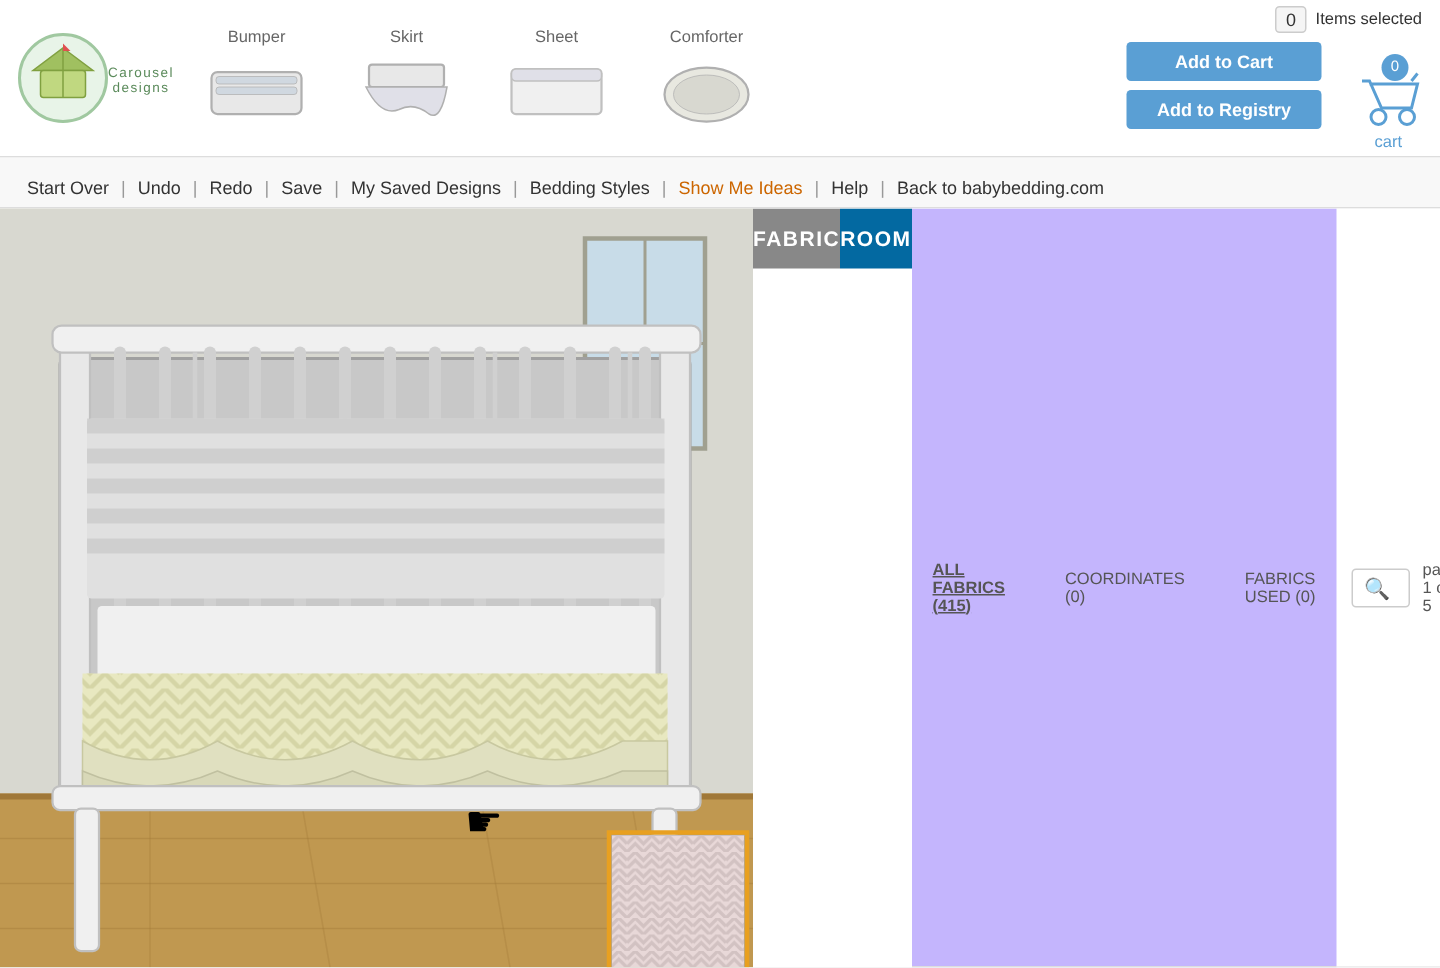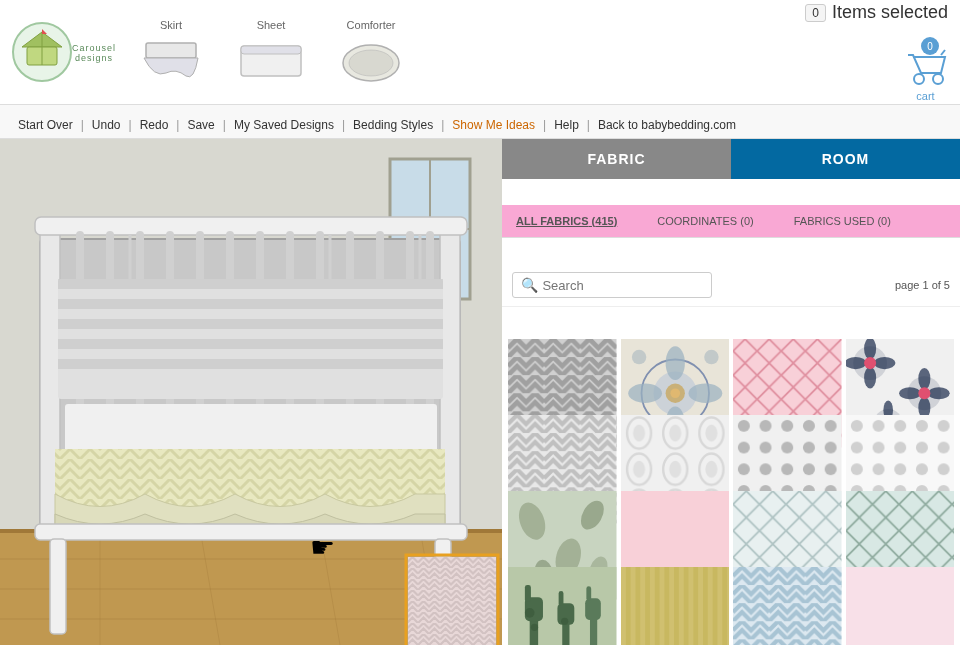--- a/index.html
+++ b/index.html
@@ -83,21 +83,21 @@
     }
     #items-count-badge {
       background: #f5f5f5;
       border: 1px solid #ccc;
       border-radius: 3px;
       padding: 1px 6px;
       font-size: 12px;
       color: #333;
     }
     #items-selected-text {
-      font-size: 18px;
+      font-size: 11px;
       color: #333;
       text-align: center;
     }
     .cart-btn {
       padding: 6px 14px;
       font-size: 12px;
       font-weight: bold;
       border: none;
       border-radius: 3px;
       cursor: pointer;
@@ -172,23 +172,22 @@
       background: #e8e8e0;
       position: relative;
       overflow: hidden;
     }
 
     
     #fabric-panel {
       flex: 1;
       background: white;
       display: flex;
-      flex-direction: column;
+      flex-direction: row;
       overflow: hidden;
-      gap: 26px;
     }
     #fabric-room-tabs {
       display: flex;
       height: 40px;
     }
     #tab-fabric {
       flex: 1;
       background: #888;
       color: white;
       display: flex;
@@ -210,21 +209,21 @@
       font-weight: bold;
       letter-spacing: 1px;
       cursor: pointer;
     }
     #fabric-sub-tabs {
       display: flex;
       align-items: center;
       padding: 8px 10px;
       gap: 10px;
       border-bottom: 1px solid #ddd;
-      background: #f9a8d4;
+      background: #c4b5fd;
     }
     .sub-tab {
       font-size: 11px;
       color: #555;
       cursor: pointer;
       padding: 2px 4px;
     }
     .sub-tab.active {
       text-decoration: underline;
       font-weight: bold;
@@ -298,20 +297,30 @@
         <polygon points="25,2 30,7 25,7" fill="#e05050"></polygon>
       </svg>
     </div>
     <div id="logo-text" style="font-size:9px;color:#5a8a5a;text-align:center;letter-spacing:1px;white-space:pre-line;">Carousel
 designs</div>
   </div>
 
 
   <div id="product-icons">
     <div class="product-item">
+      <span class="product-label">Bumper</span>
+      <div class="product-img">
+        <svg width="70" height="45" viewBox="0 0 70 45">
+          <rect x="5" y="10" width="60" height="28" rx="4" fill="#e8e8e8" stroke="#b0b0b0" stroke-width="1.5"></rect>
+          <rect x="8" y="13" width="54" height="5" rx="2" fill="#d0d8e0" stroke="#b0b0b0" stroke-width="0.5"></rect>
+          <rect x="8" y="20" width="54" height="5" rx="2" fill="#d0d8e0" stroke="#b0b0b0" stroke-width="0.5"></rect>
+        </svg>
+      </div>
+    </div>
+    <div class="product-item">
       <span class="product-label">Skirt</span>
       <div class="product-img">
         <svg width="70" height="45" viewBox="0 0 70 45">
           <rect x="10" y="5" width="50" height="15" rx="2" fill="#e8e8e8" stroke="#b0b0b0" stroke-width="1.5"></rect>
           <path d="M8,20 Q18,40 30,35 Q40,30 50,38 Q58,43 62,20 Z" fill="#e0e0e8" stroke="#b0b0b0" stroke-width="1"></path>
         </svg>
       </div>
     </div>
     <div class="product-item">
       <span class="product-label">Sheet</span>
@@ -332,20 +341,24 @@
       </div>
     </div>
   </div>
 
   <div id="cart-area">
     <div id="items-selected-row">
       <span id="items-count-badge">0</span>
       <span id="items-selected-text">Items selected</span>
     </div>
     <div style="display:flex;gap:8px;align-items:flex-start;">
+      <div style="display:flex;flex-direction:column;gap:6px;">
+        <button id="add-to-cart-btn" class="cart-btn">Add to Cart</button>
+        <button id="add-to-registry-btn" class="cart-btn">Add to Registry</button>
+      </div>
       <div id="cart-icon-area">
         <div style="position:relative;">
           <div id="cart-badge">0</div>
           <svg width="45" height="38" viewBox="0 0 45 38">
 
             <circle cx="16" cy="32" r="5" fill="none" stroke="#5a9fd4" stroke-width="2"></circle>
             <circle cx="35" cy="32" r="5" fill="none" stroke="#5a9fd4" stroke-width="2"></circle>
             <path d="M5,8 L10,8 L18,26 L38,26 L42,10 L10,10" fill="none" stroke="#5a9fd4" stroke-width="2"></path>
             <line x1="38" y1="8" x2="42" y2="3" stroke="#5a9fd4" stroke-width="2"></line>
           </svg>

